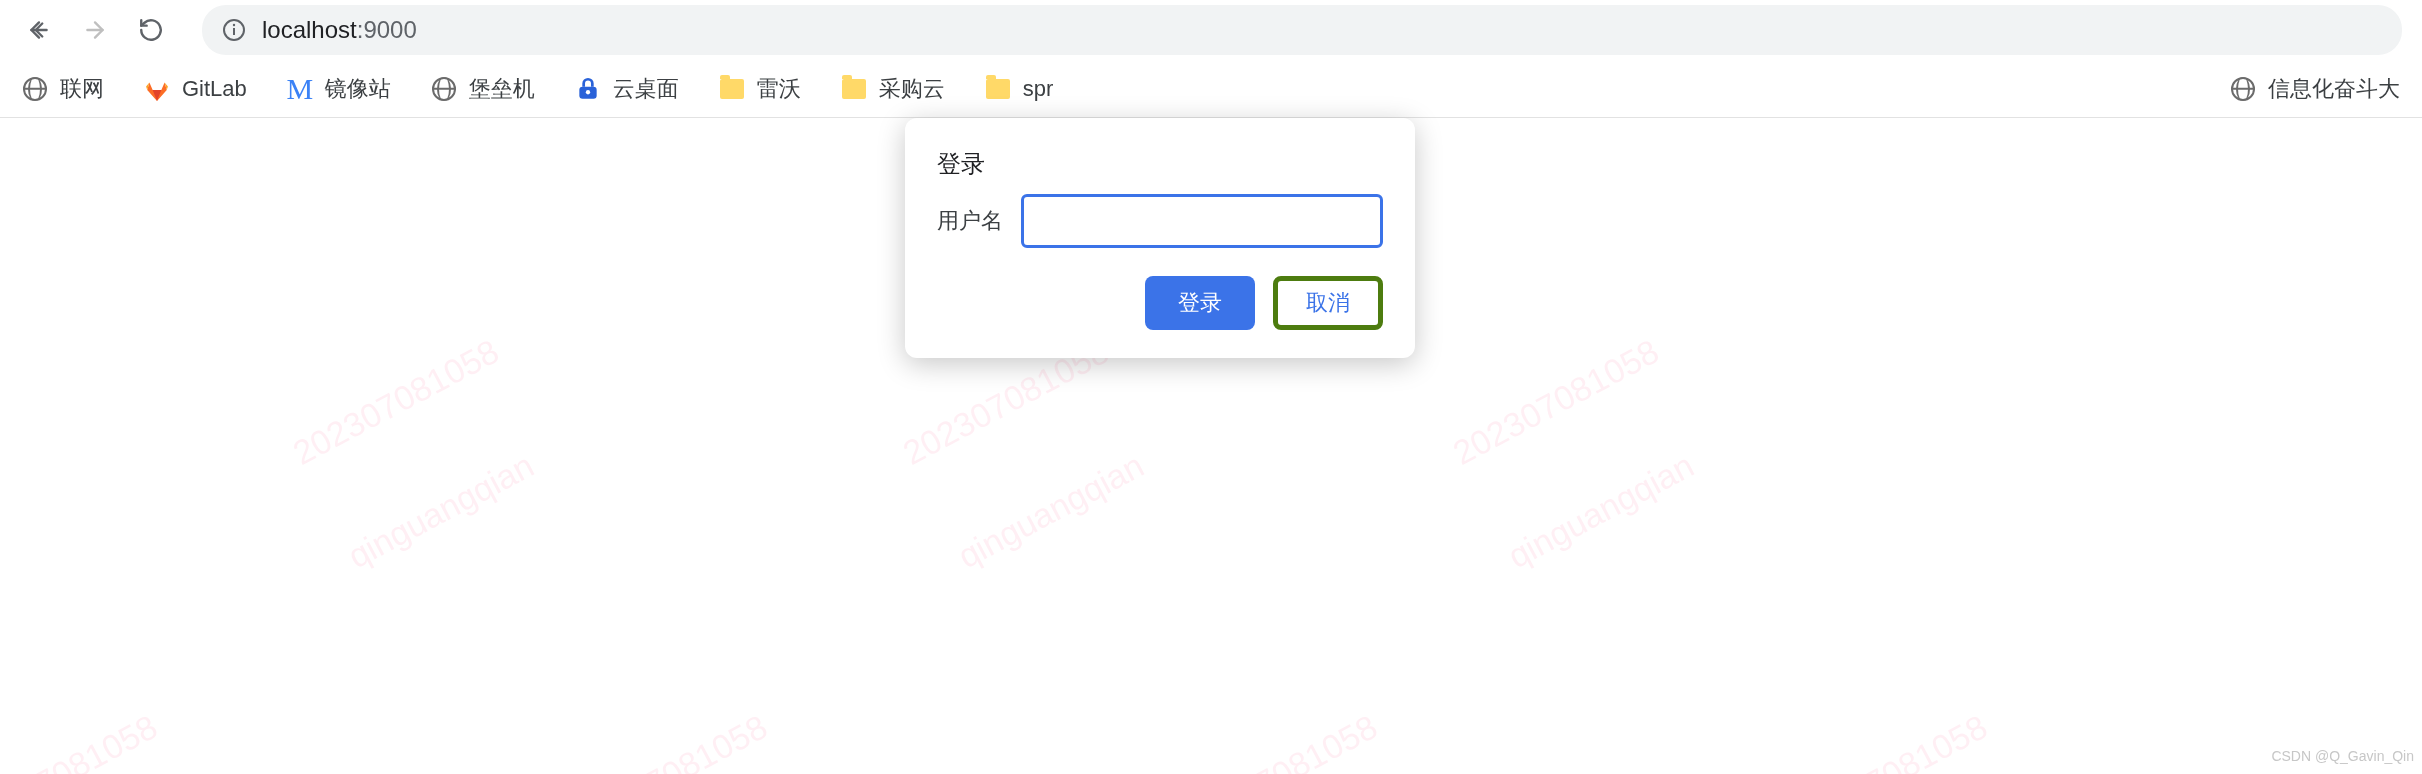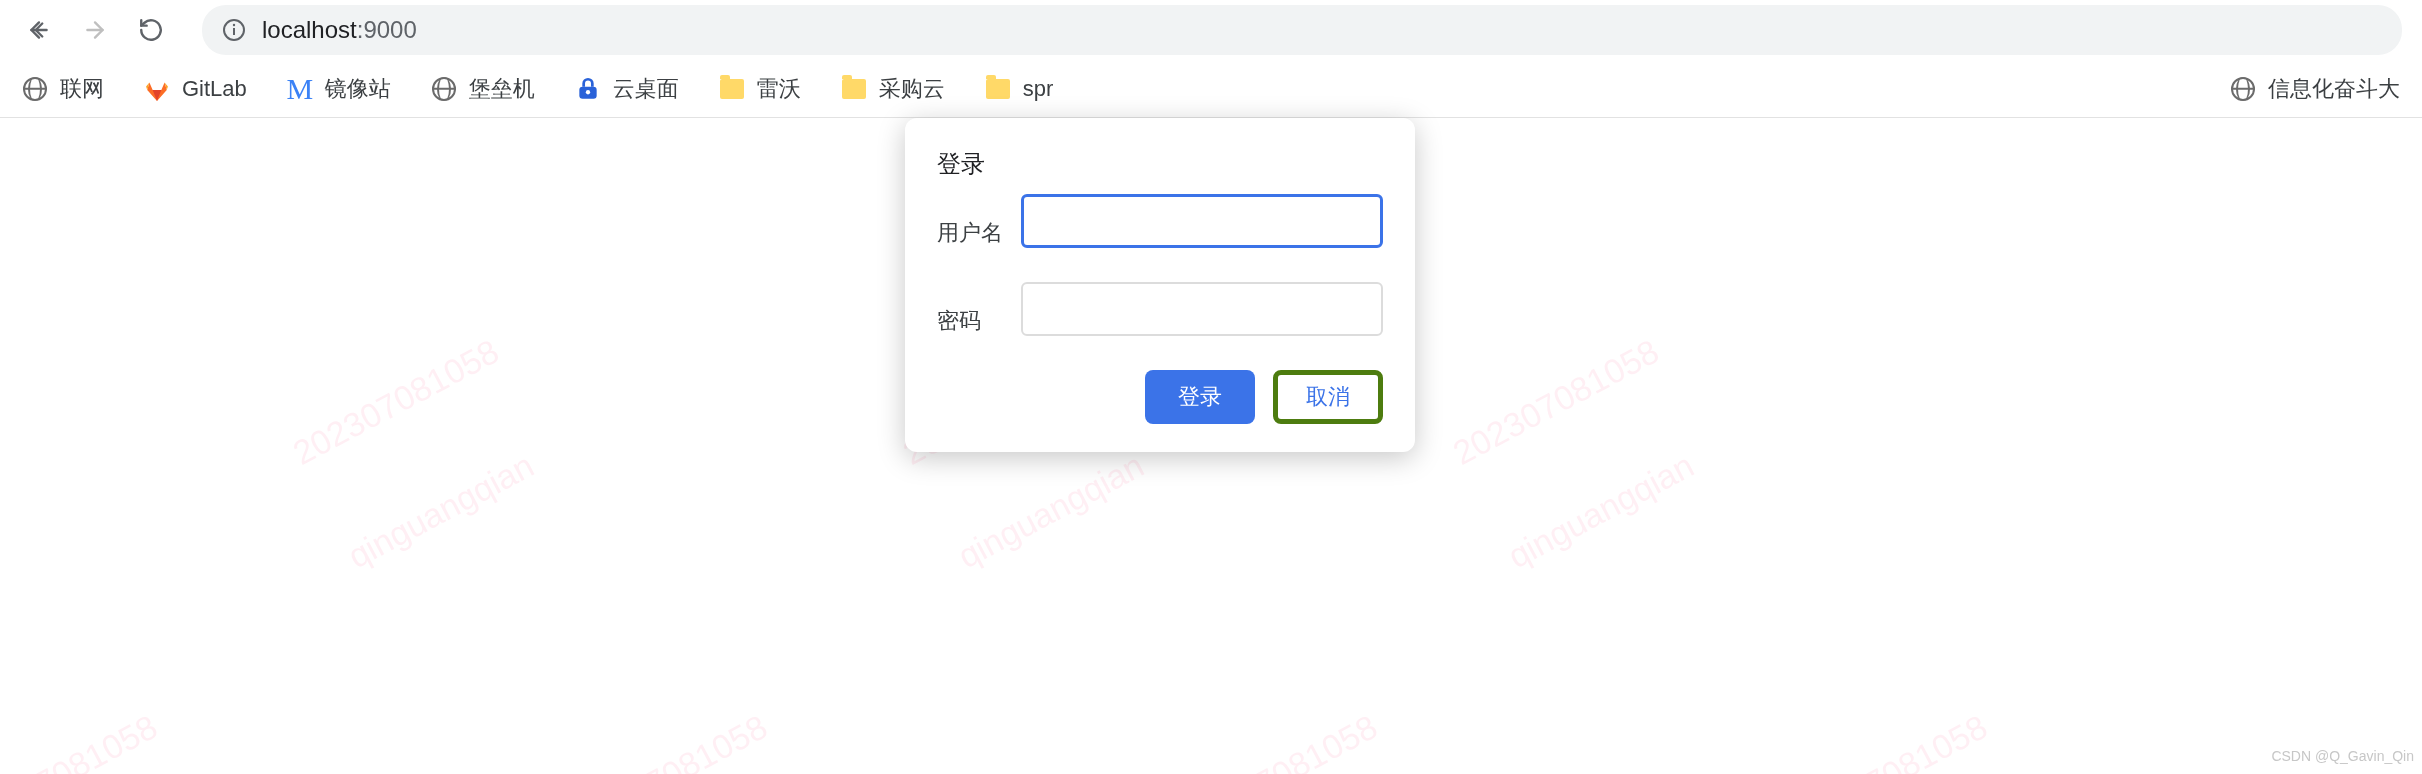--- a/index.html
+++ b/index.html
@@ -160,22 +160,22 @@
       color: #202124;
       margin-bottom: 14px;
     }
     .auth-origin {
       font-size: 22px;
       color: #3c4043;
       margin-bottom: 38px;
     }
     .auth-row {
       display: flex;
-      align-items: flex-end;
-      margin-bottom: 34px;
+      align-items: center;
+      margin-bottom: 8px;
     }
     .auth-label {
       width: 84px;
       font-size: 22px;
       color: #3c4043;
     }
     .auth-input {
       flex: 1;
       height: 54px;
       border: 2px solid #dcdcdc;
@@ -357,24 +357,20 @@
   </div>
 
   <div class="auth-dialog">
     <div class="auth-title">登录</div>
 
     <div class="auth-row">
       <div class="auth-label">用户名</div>
       <input class="auth-input focused" type="text" value="" style="">
     </div>
 
-    <div class="auth-row">
-      <div class="auth-label">密码</div>
-      <input class="auth-input" type="password" value="" style="">
-    </div>
 
     <div class="auth-actions">
       <div class="btn btn-primary">登录</div>
       <div class="btn btn-secondary">取消</div>
     </div>
   </div>
 
   <div class="footer-credit">CSDN @Q_Gavin_Qin</div>
 </div>
 

